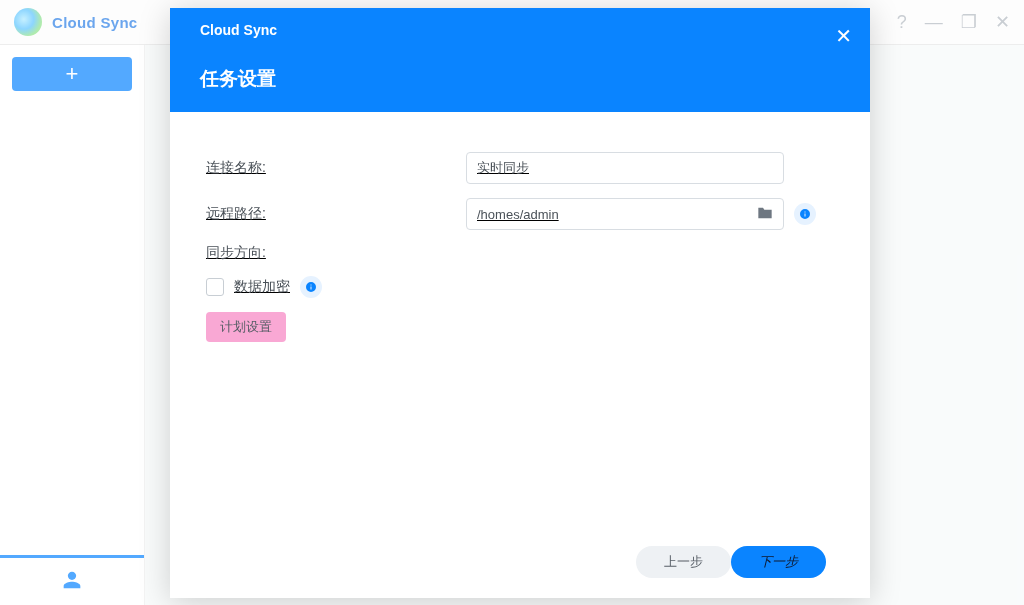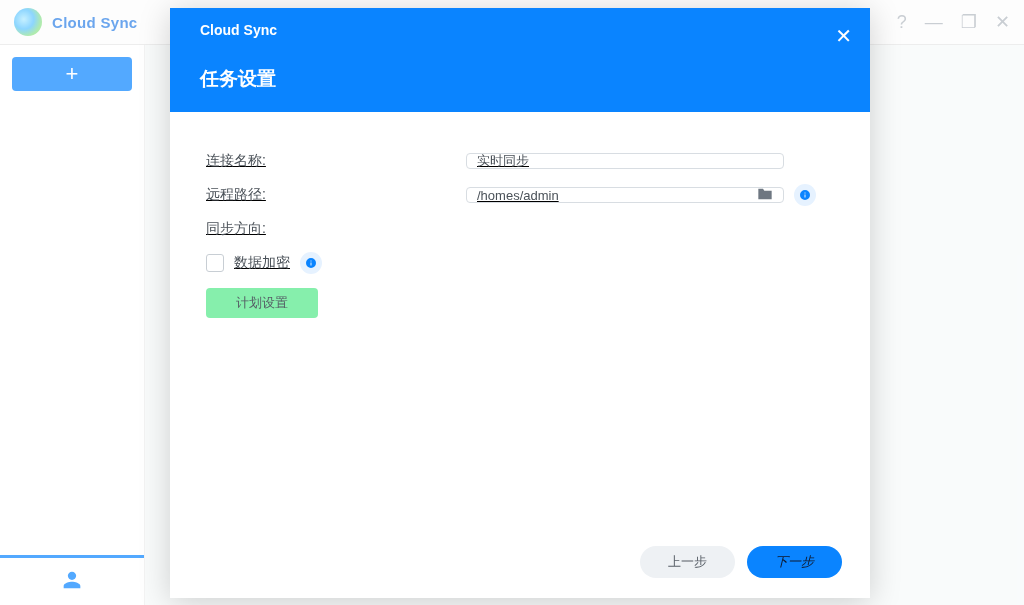--- a/index.html
+++ b/index.html
@@ -128,21 +128,21 @@
       color: #4a5158;
       font-size: 14px;
     }
     .form-control-wrap {
       display: flex;
       align-items: center;
       gap: 10px;
     }
     .text-input, .select-input {
       width: 318px;
-      height: 16px;
+      height: 32px;
       border: 1px solid #d8dde2;
       border-radius: 4px;
       padding: 0 10px;
       font-size: 13px;
       color: #4a5158;
       background: #fff;
       display: flex;
       align-items: center;
       justify-content: space-between;
     }
@@ -177,32 +177,31 @@
     }
     .checkbox {
       width: 18px; height: 18px;
       border: 1px solid #c8ced4;
       border-radius: 3px;
       background: #fff;
     }
     .checkbox-label { font-size: 14px; color: #4a5158; }
     .schedule-btn {
       display: inline-block;
-      padding: 6px 30px;
-      background: #86efac;
+      padding: 6px 14px;
+      background: #f9a8d4;
       border-radius: 4px;
       font-size: 13px;
       color: #555d65;
       cursor: pointer;
     }
     .modal-footer {
-      padding: 14px 28px 20px 28px;
+      padding: 14px 44px 20px 28px;
       display: flex;
       justify-content: flex-end;
-      gap: 12px;
     }
     .btn {
       height: 32px;
       padding: 0 28px;
       border-radius: 16px;
       font-size: 13px;
       display: flex;
       align-items: center;
       justify-content: center;
       cursor: pointer;

